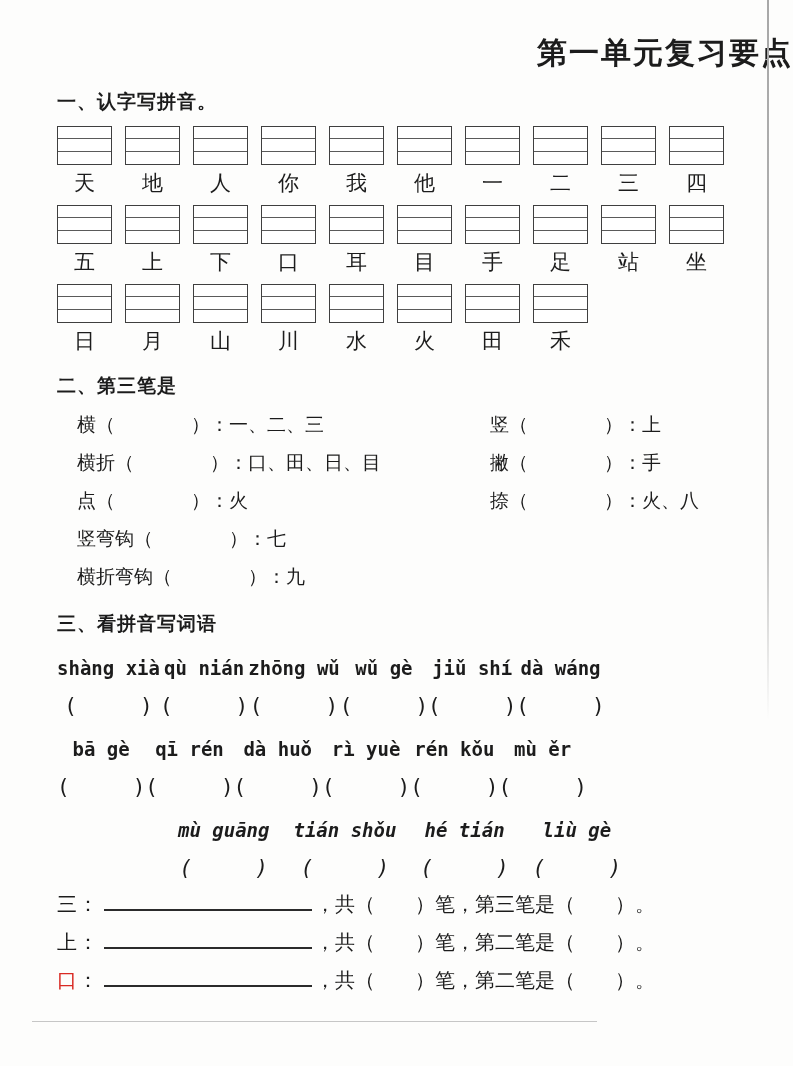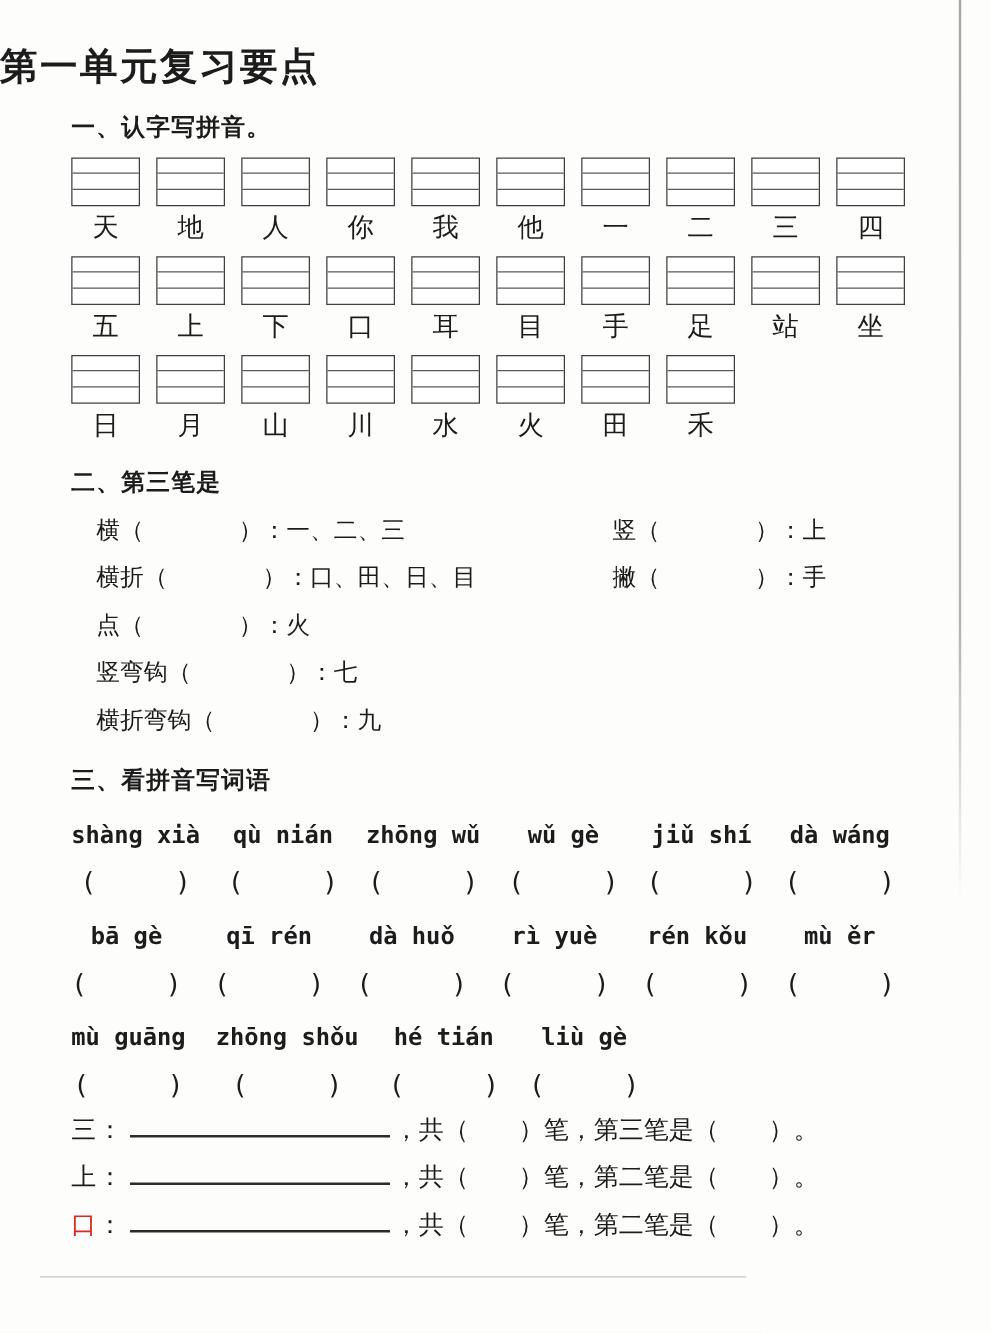--- a/index.html
+++ b/index.html
@@ -9,23 +9,23 @@
     background:#fdfdfc; color:#1c1c1c; overflow:hidden;
   }
   .edge-line {
     position:absolute; top:0; right:24px; width:2px; height:720px;
     background:linear-gradient(#a8a8a8 0%, #b4b4b4 70%, rgba(180,180,180,0) 100%);
   }
   .bottom-line {
     position:absolute; left:32px; top:1021px; width:565px; height:1px;
     background:#c6c6c6;
   }
-  .content { padding:0 77px 0 57px; }
+  .content { padding:0 51px 0 57px; }
   .title {
-    text-align:left; font-size:30px; font-weight:bold; letter-spacing:2px;
+    text-align:right; font-size:30px; font-weight:bold; letter-spacing:2px;
     padding-top:33px;
   }
   h2.sec-head { font-size:19px; font-weight:bold; letter-spacing:1px; }
   #s1-head { margin-top:15px; }
 
   
   .char-row { display:flex; gap:13px; margin-top:11px; }
   .char-unit { display:flex; flex-direction:column; align-items:center; width:55px; }
   .pinyin-box { width:55px; height:39px; border:1.5px solid #3f3f3f; background:#fff; }
   .pinyin-box .band { height:33.3%; border-bottom:1px solid #5a5a5a; }
@@ -33,22 +33,22 @@
   .char-label { margin-top:7px; font-size:21px; line-height:22px; }
 
   
   #s2-head { margin-top:21px; }
   .stroke-row { display:flex; margin-top:13px; font-size:19px; line-height:25px;margin-left:20px; }
   .stroke-left { flex:0 0 413px; }
   .stroke-right { flex:1; }
 
   
   #s3-head { margin-top:22px; }
-  .py-row { display:flex; justify-content:space-between; margin-top:19px; }
-  .py-row.py-left { justify-content:flex-start; gap:24px; }
+  .py-row { display:flex; justify-content:flex-start; margin-top:19px; }
+  .py-row.py-left { justify-content:center; gap:24px;font-style:italic; }
   .py-group { display:flex; flex-direction:column; align-items:center; }
   .py { font-family:"DejaVu Sans Mono", monospace; font-size:19px; font-weight:600; line-height:24px; white-space:pre; }
   .paren { font-family:"DejaVu Sans Mono", monospace; font-size:21px; line-height:24px; margin-top:14px; white-space:pre; }
 
   
   #s4-head { margin-top:25px; }
   .order-line { margin-top:11px; font-size:20px; line-height:27px; white-space:pre; }
   .order-line .hz { letter-spacing:1px; }
   .uline { display:inline-block; width:208px; height:14px; border-bottom:2px solid #2b2b2b; margin:0 3px 0 6px; }
 </style>
@@ -304,20 +304,21 @@
           <div class="stroke-row">
             <span class="stroke-left">横（　　　　）：一、二、三</span>
             <span class="stroke-right">竖（　　　　）：上</span>
           </div>
           <div class="stroke-row">
             <span class="stroke-left">横折（　　　　）：口、田、日、目</span>
             <span class="stroke-right">撇（　　　　）：手</span>
           </div>
           <div class="stroke-row">
             <span class="stroke-left">点（　　　　）：火</span>
+            <span class="stroke-right">捺（　　　　）：火、八</span>
           </div>
           <div class="stroke-row">
             <span class="stroke-left">竖弯钩（　　　　）：七</span>
           </div>
           <div class="stroke-row">
             <span class="stroke-left">横折弯钩（　　　　）：九</span>
             <span class="stroke-right"></span>
           </div>
         </div>
     </section>
@@ -376,21 +377,21 @@
               <div class="py">mù ěr</div>
               <div class="paren">(　　　)</div>
             </div>
           </div>
           <div class="py-row py-left">
             <div class="py-group">
               <div class="py">mù guāng</div>
               <div class="paren">(　　　)</div>
             </div>
             <div class="py-group">
-              <div class="py">zhōng shǒu</div>
+              <div class="py">tián shǒu</div>
               <div class="paren">(　　　)</div>
             </div>
             <div class="py-group">
               <div class="py">hé tián</div>
               <div class="paren">(　　　)</div>
             </div>
             <div class="py-group">
               <div class="py">liù gè</div>
               <div class="paren">(　　　)</div>
             </div>

